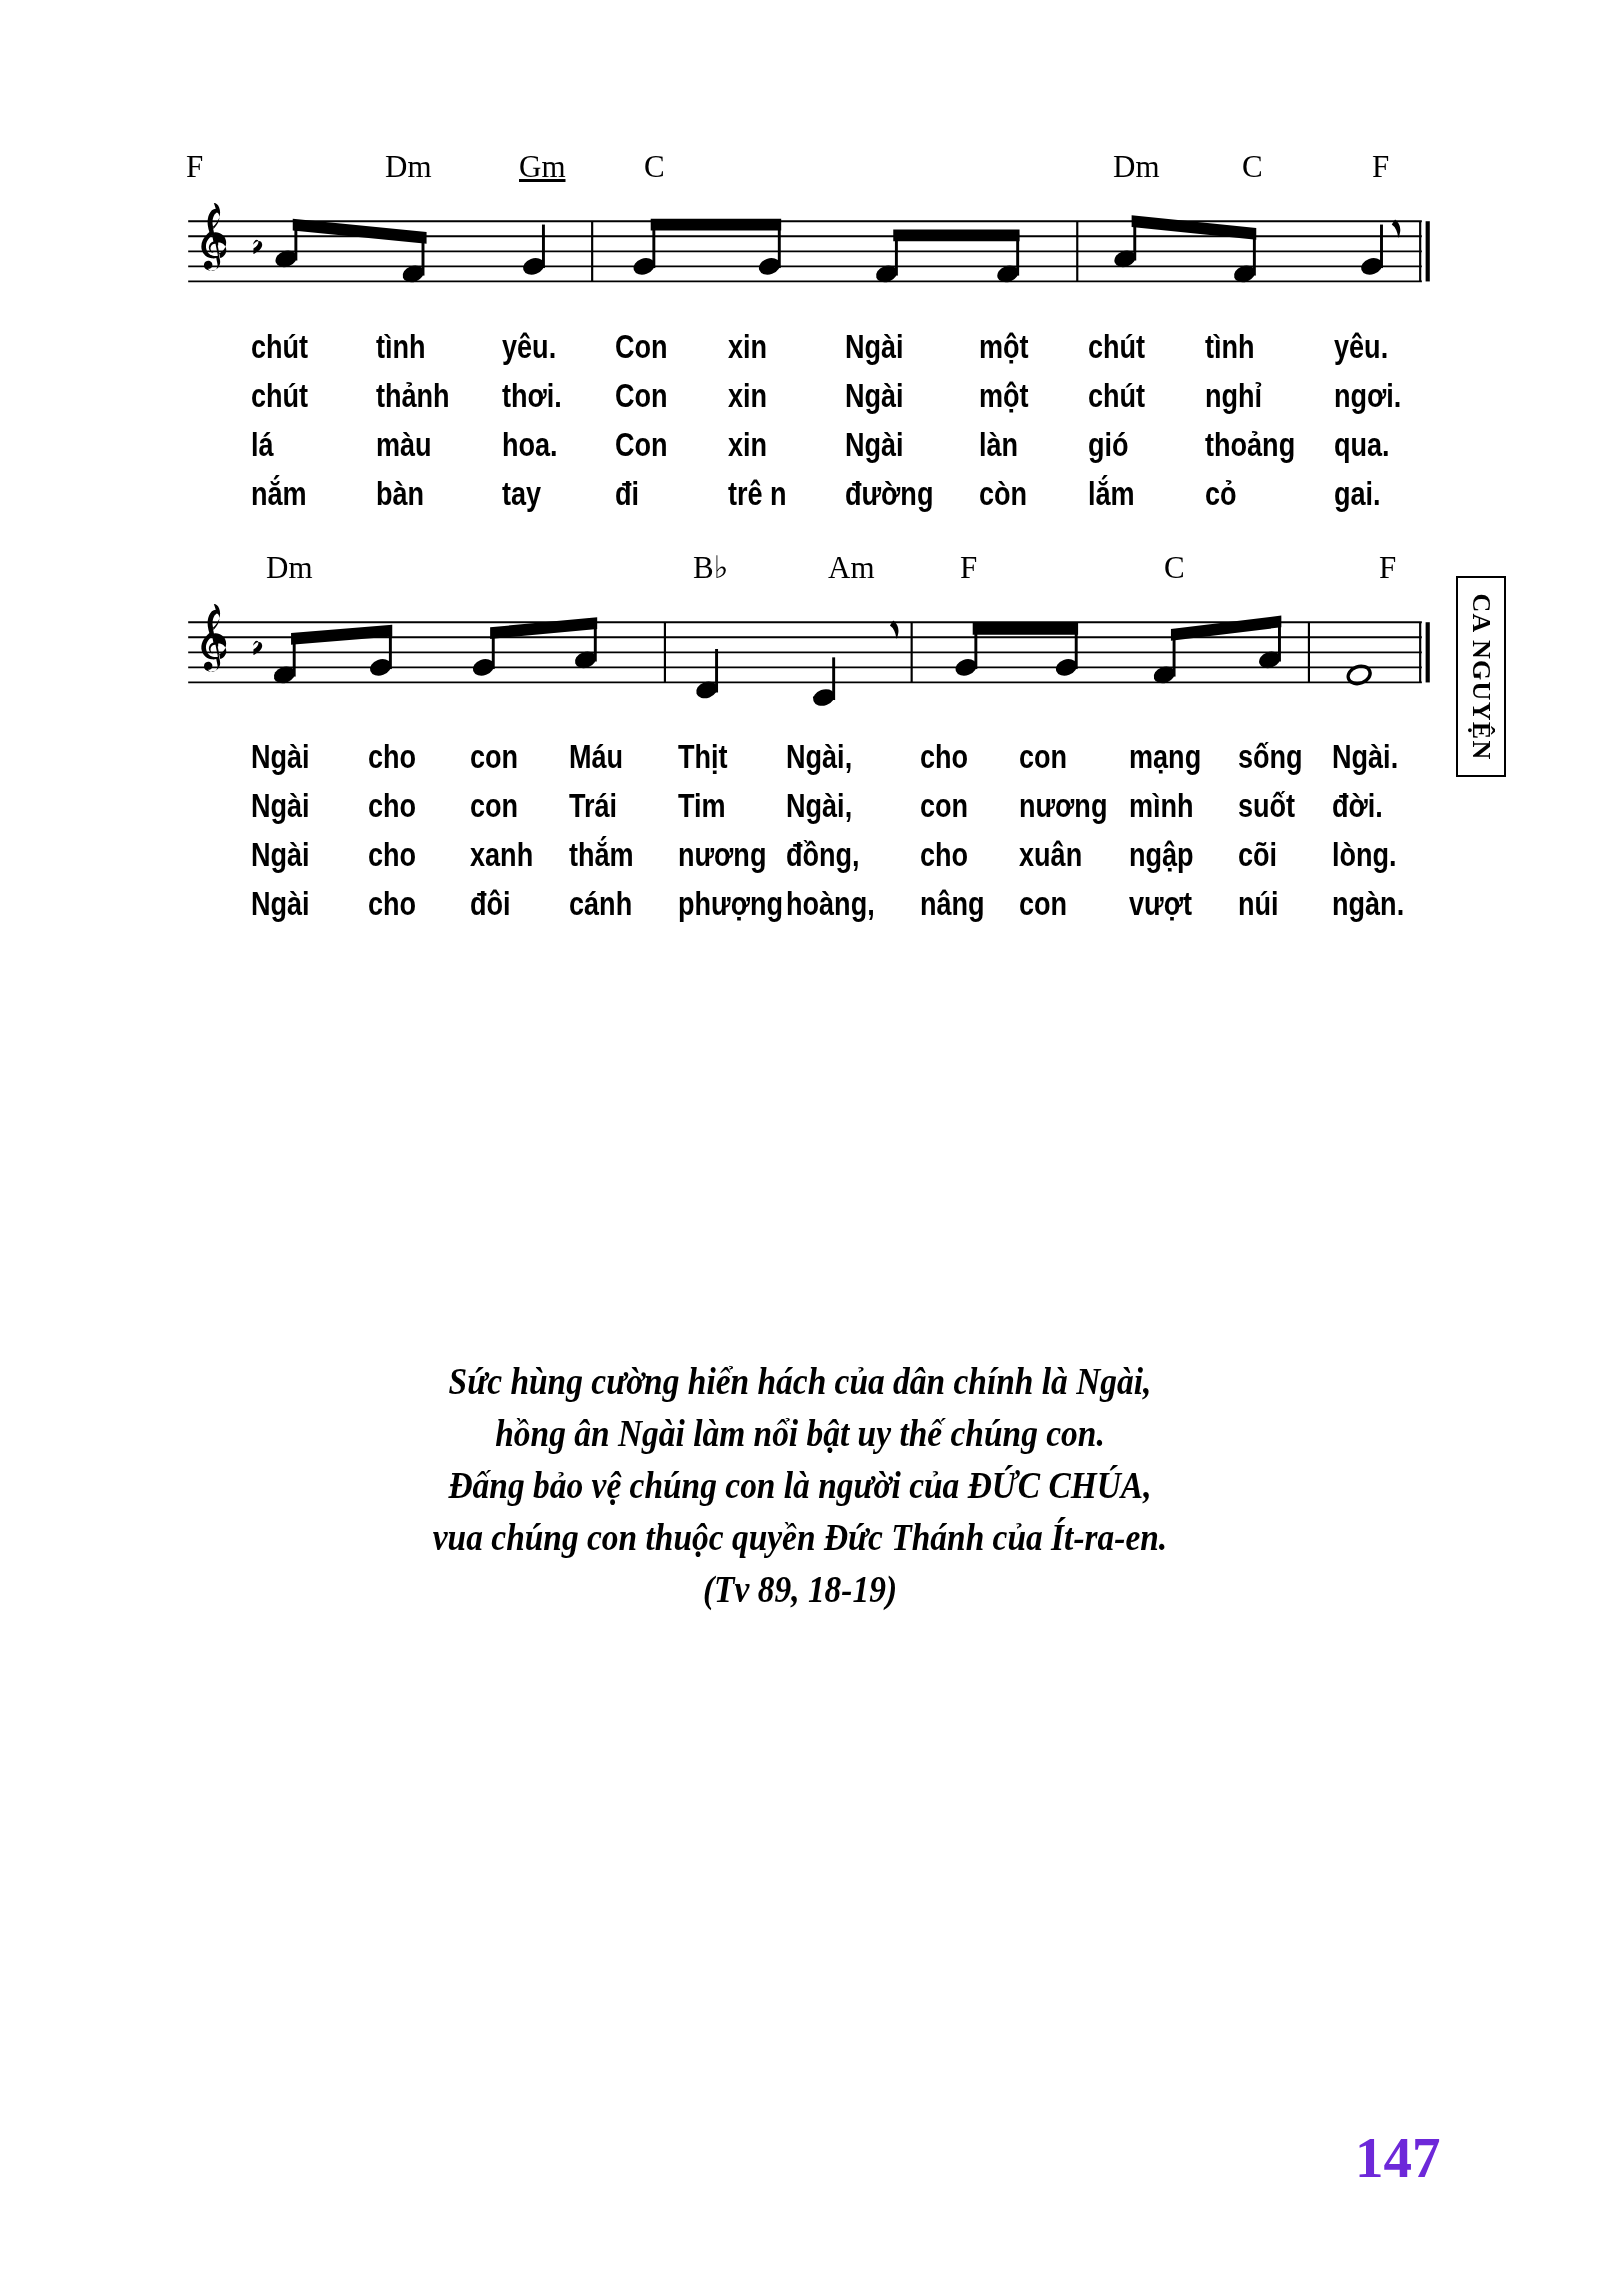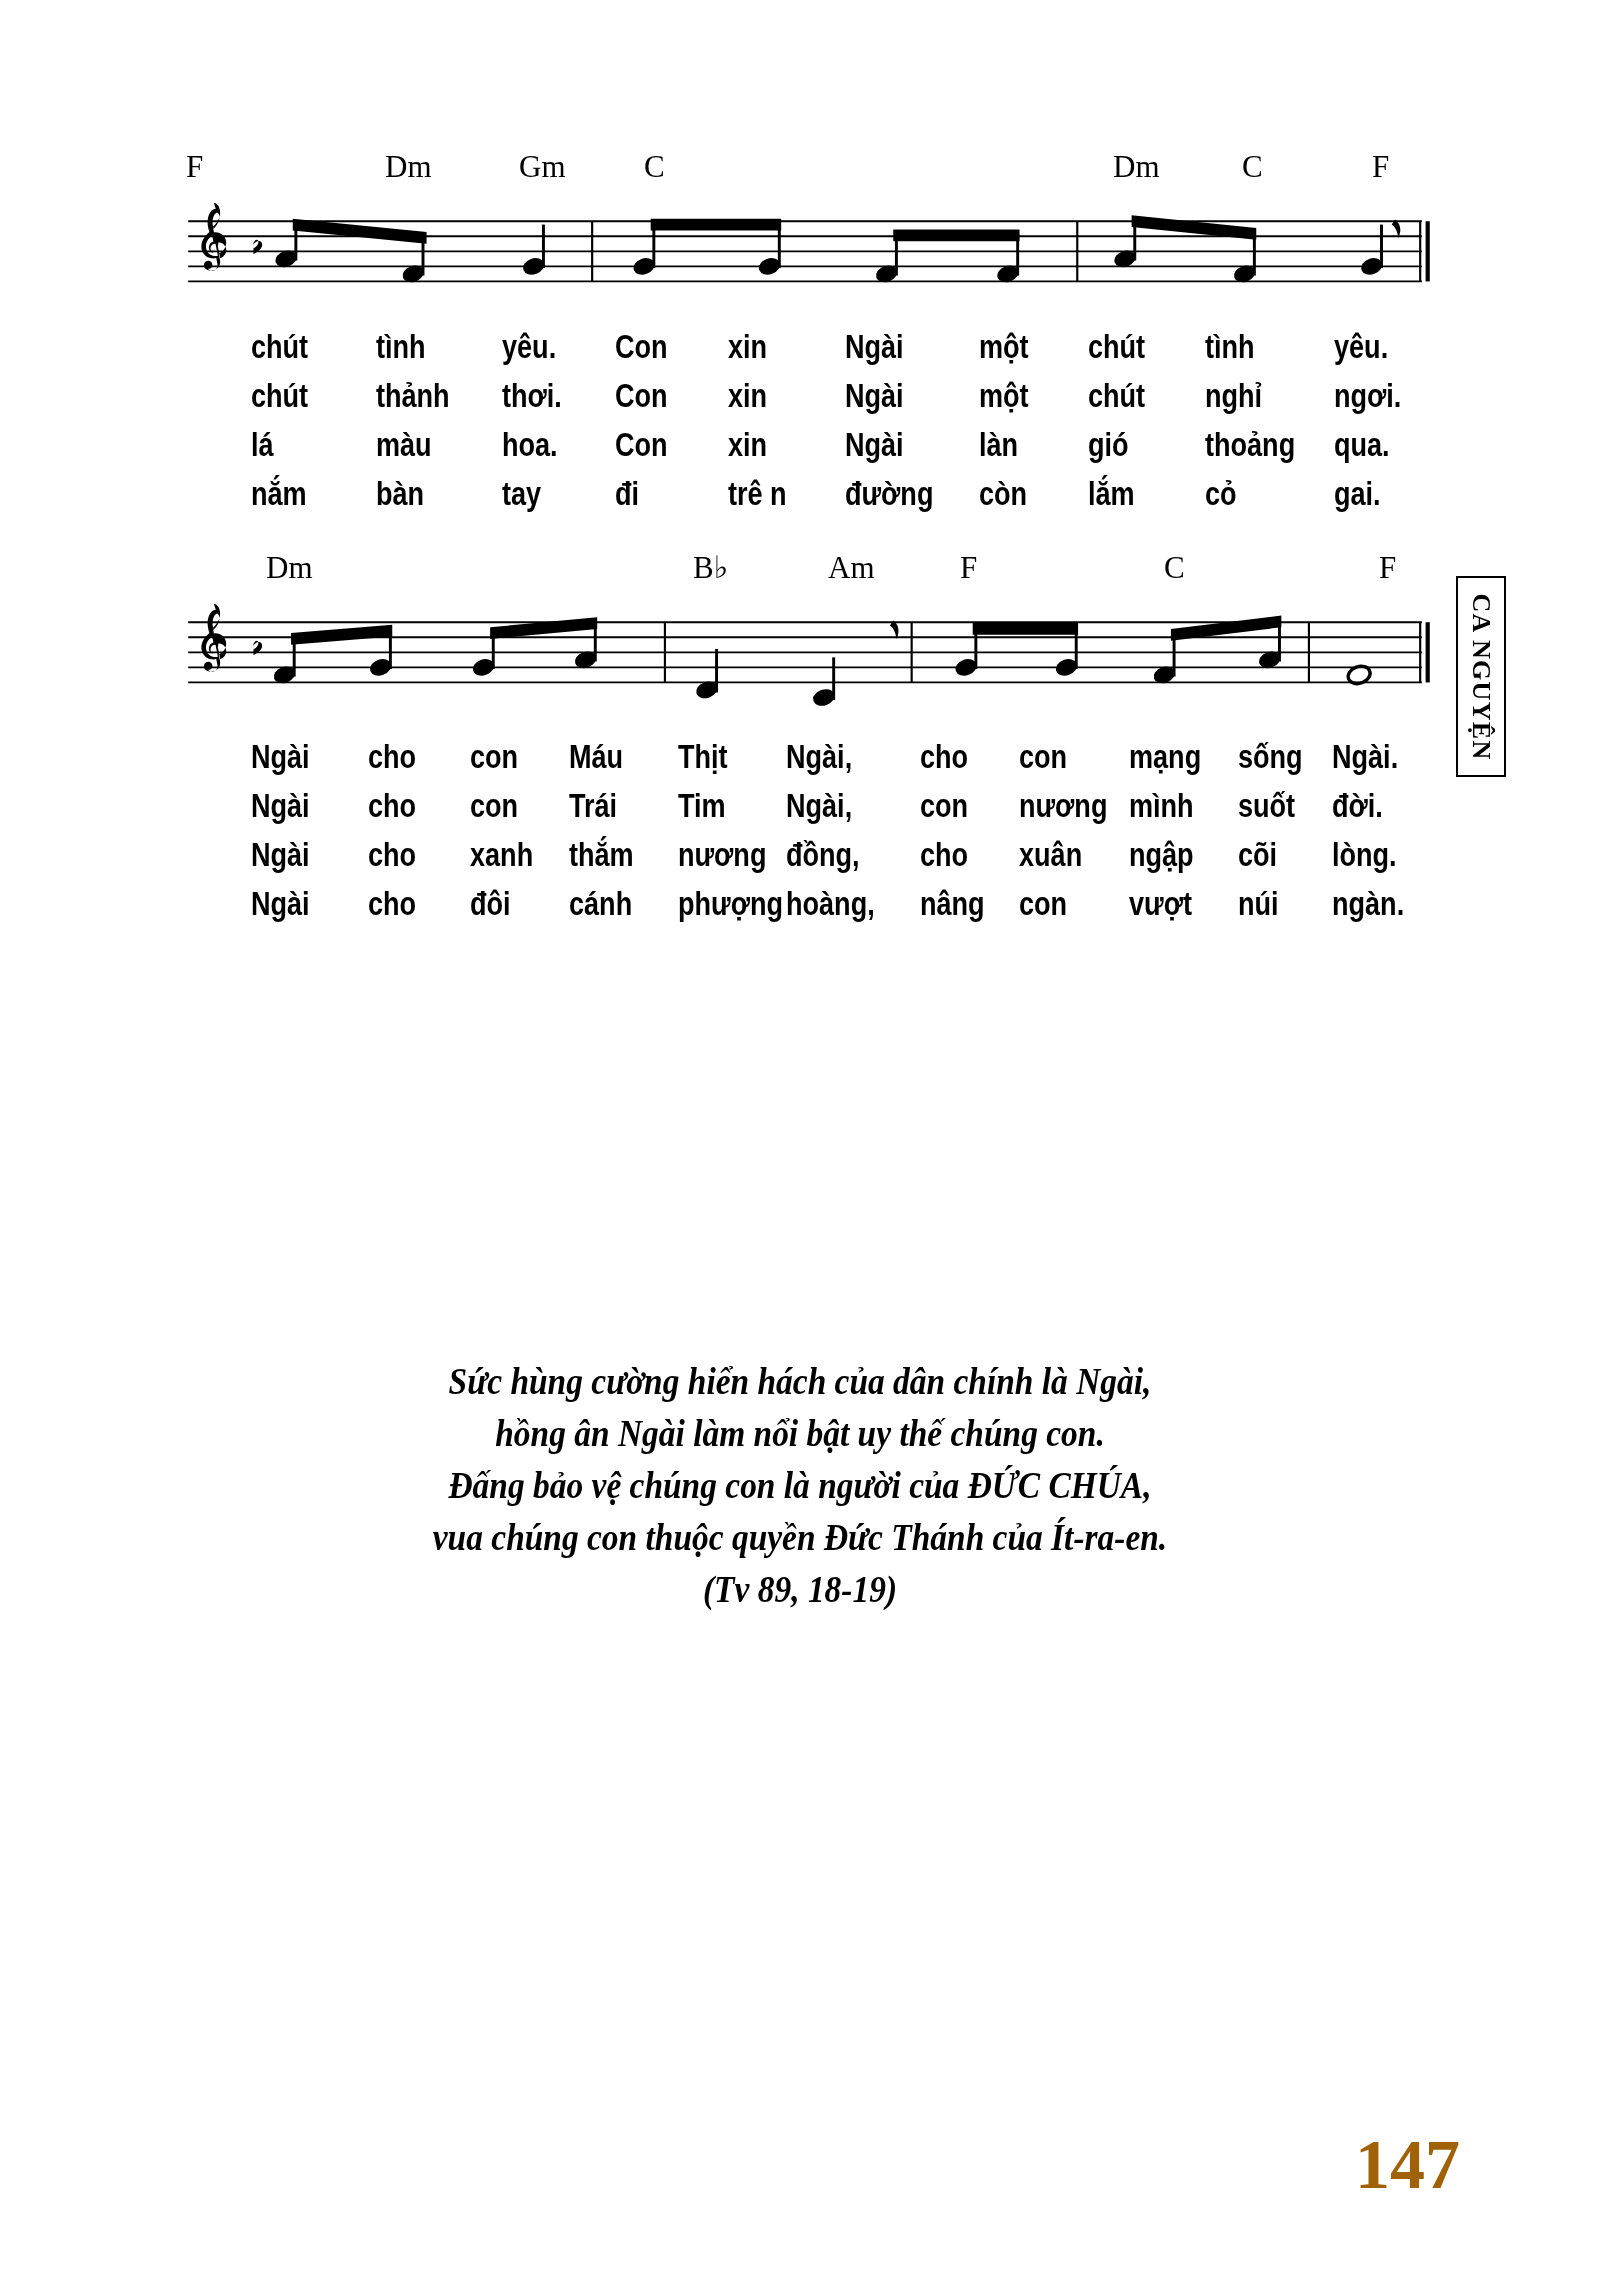--- a/index.html
+++ b/index.html
@@ -161,34 +161,34 @@
     flex: 0 0 auto;
   }
   .pdf-icon svg { display: block; }
 
   .pagenum {
     position: absolute;
     left: 1355px;
     top: 2125px;
     font-family: "Liberation Serif", serif;
     font-weight: bold;
-    font-size: 70px;
-    color: #a16207;
+    font-size: 57px;
+    color: #6d28d9;
   }
 </style>
 </head>
 <body>
 
 <div class="page">
 
   <div class="system system-1">
     <div class="chordrow" id="chordrow1">
         <span class="chord" style="left: 186px;">F</span>
         <span class="chord" style="left: 385px;">Dm</span>
-        <span class="chord" style="left: 519px;">Gm</span>
+        <span class="chord" style="left: 519px; text-decoration: underline;">Gm</span>
         <span class="chord" style="left: 644px;">C</span>
         <span class="chord" style="left: 1113px;">Dm</span>
         <span class="chord" style="left: 1242px;">C</span>
         <span class="chord" style="left: 1372px;">F</span>
       </div>
     <div class="staffwrap">
       <svg class="staff-svg" width="1600" height="109" viewBox="0 0 1913 130" xmlns="http://www.w3.org/2000/svg">
         <g stroke="#000" stroke-width="2.2">
           <line x1="225" y1="30" x2="1700" y2="30"></line>
           <line x1="225" y1="48" x2="1700" y2="48"></line>

